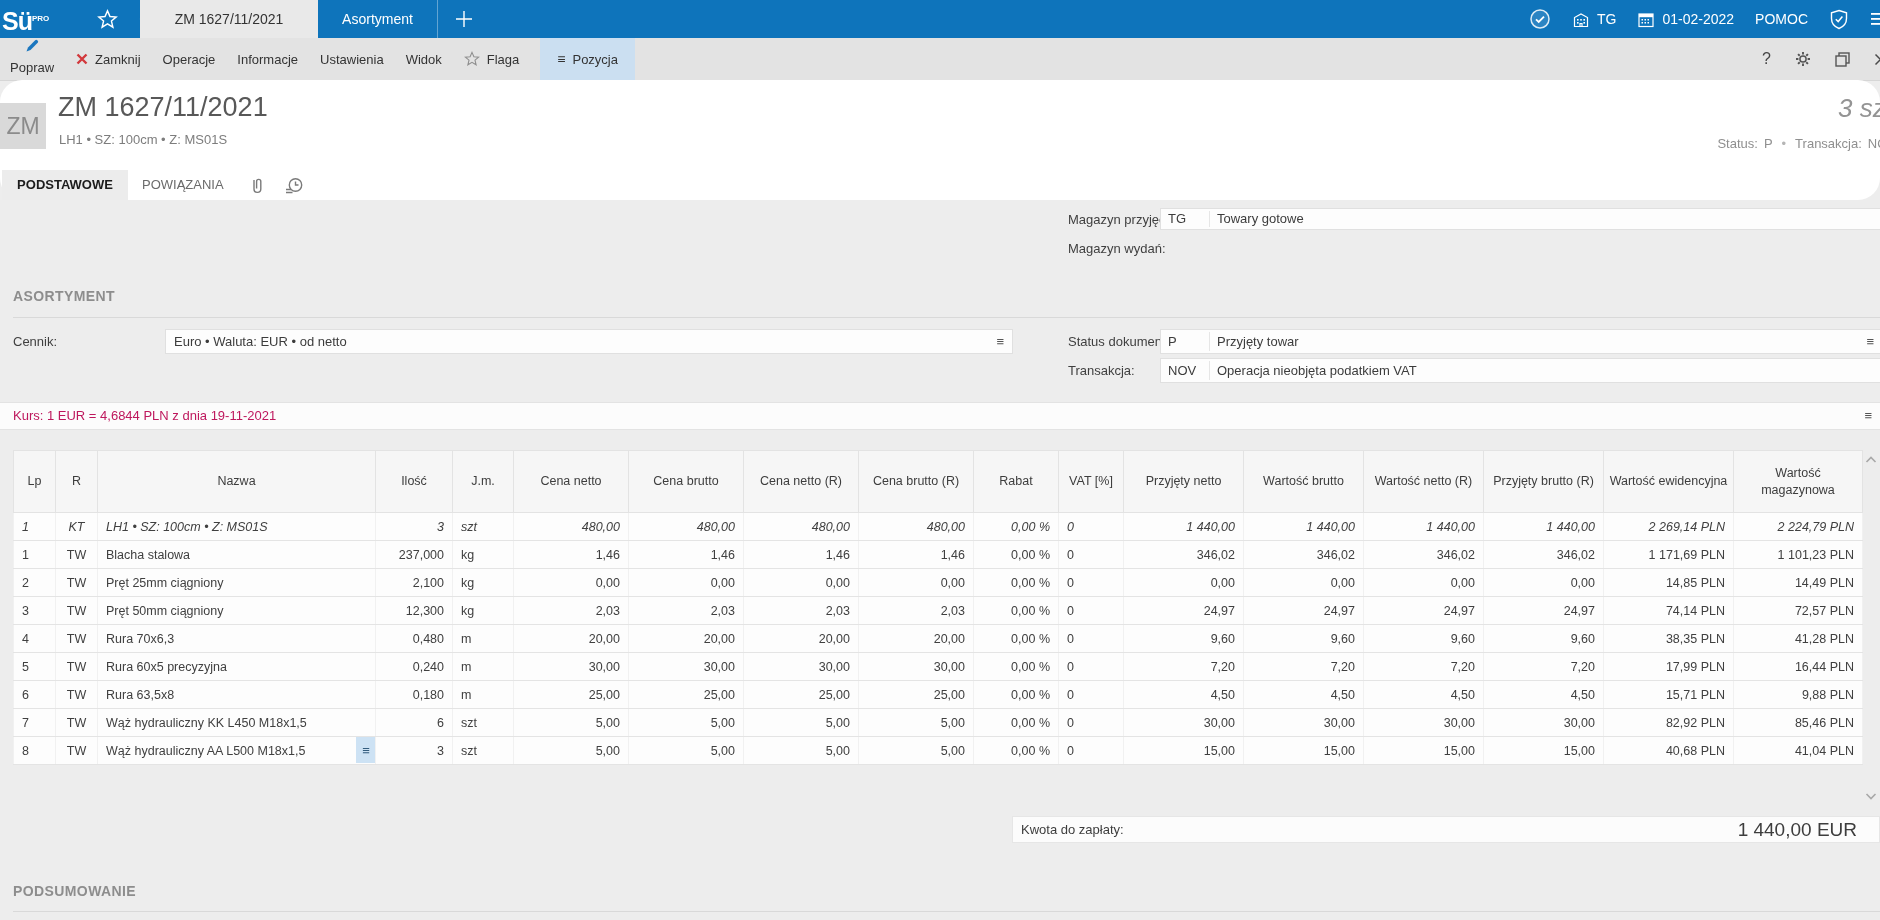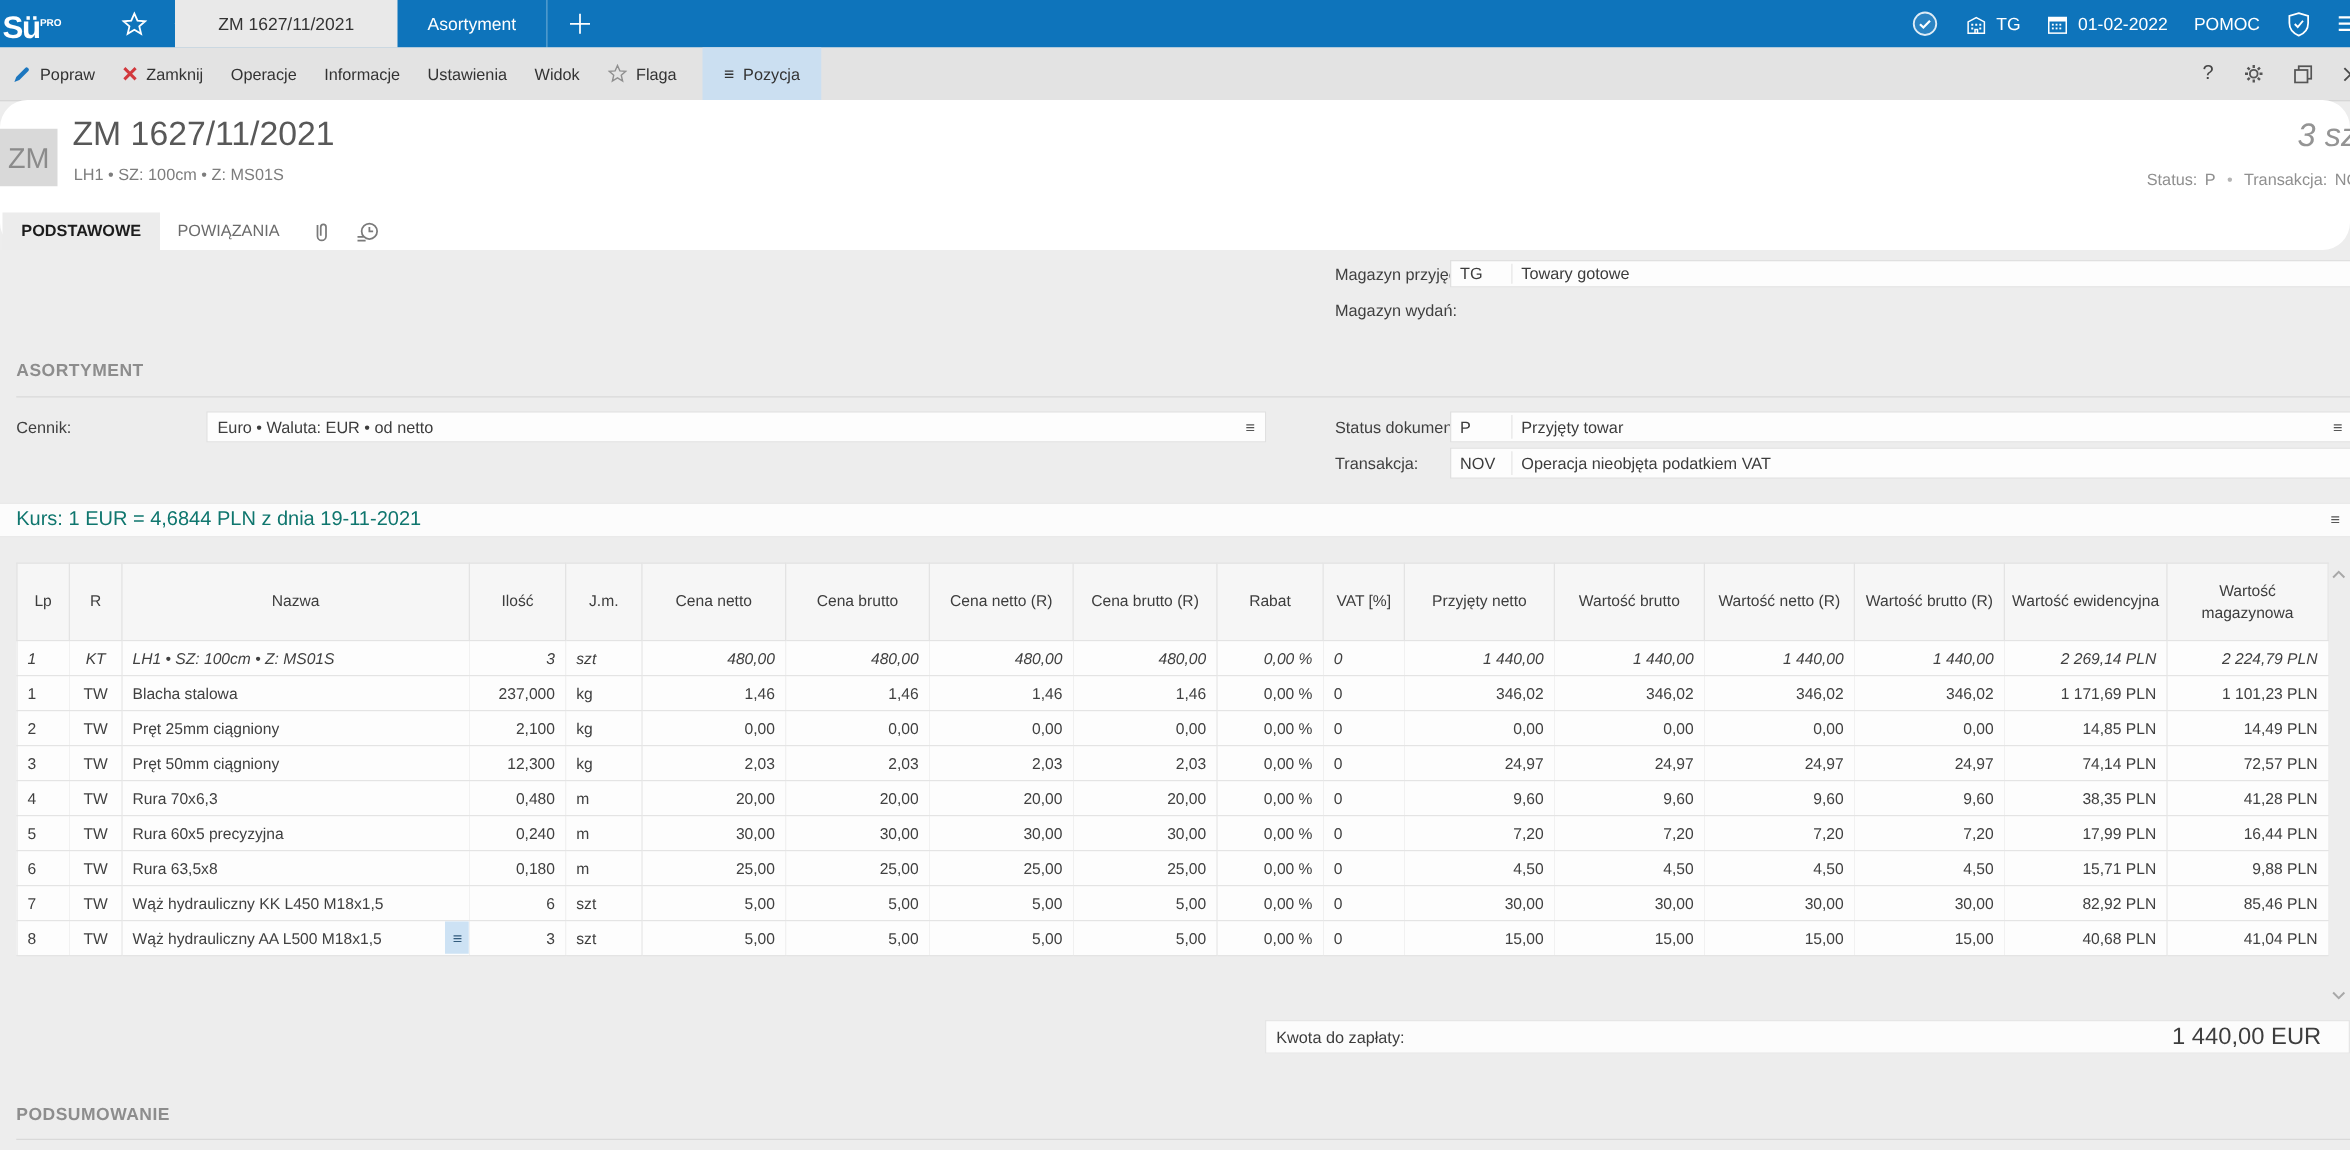--- a/index.html
+++ b/index.html
@@ -18,21 +18,21 @@
   .top-tab.active{left:140px;width:178px;background:#e9e9e9;color:#333;}
   .top-tab.inactive{left:318px;width:119px;color:#fff;border-right:1px solid rgba(255,255,255,.35);}
   .tab-plus{position:absolute;left:444px;top:0;width:40px;height:38px;display:flex;align-items:center;justify-content:center;cursor:pointer;}
   .topbar-right{position:absolute;right:-10px;top:0;height:38px;display:flex;align-items:center;gap:21px;font-size:14px;}
   .tr-item{display:flex;align-items:center;gap:7px;cursor:pointer;white-space:nowrap;}
 
   
   .toolbar{position:absolute;left:0;top:38px;width:1880px;height:42px;background:#e3e3e3;
     border-bottom:1px solid #d6d6d6;font-size:13px;color:#333;display:flex;align-items:center;}
   .tool-item{display:flex;align-items:center;gap:7px;padding:0 11px;height:42px;cursor:pointer;white-space:nowrap;}
-  .tool-item.first{padding-left:10px;}
+  .tool-item.first{padding-left:10px;flex-direction:column;}
   .tool-item.hl{background:#cbdff1;margin-left:10px;padding:0 17px;}
   .tool-item .tri{font-size:14px;color:#333;}
   .toolbar-right{position:absolute;right:-7px;top:0;height:42px;display:flex;align-items:center;gap:24px;}
   .toolbar-right .ic{cursor:pointer;display:flex;align-items:center;justify-content:center;}
   .help-q{font-size:16px;color:#454545;}
 
   
   .docband{position:absolute;left:0;top:80px;width:1880px;height:120px;background:#fff;border-radius:22px;}
   .doc-badge{position:absolute;left:0;top:23px;width:46px;height:46px;background:#d9d9d9;color:#8b8b8b;
     font-size:23px;display:flex;align-items:center;justify-content:center;}
@@ -56,21 +56,21 @@
   .fbox .div{position:absolute;left:48px;top:2px;bottom:2px;width:1px;background:#e6e6e6;}
   .fbox .nm{position:absolute;left:56px;top:0;line-height:20px;white-space:nowrap;}
   .fbox.h25 .code,.fbox.h25 .nm{line-height:23px;}
   .menu-glyph{font-size:13px;color:#555;cursor:pointer;}
 
   .section-h{position:absolute;font-size:14px;font-weight:bold;color:#8d8d8d;letter-spacing:.4px;}
   .rule{position:absolute;height:1px;background:#d9d9d9;}
 
   .kursbar{position:absolute;left:0;top:402px;width:1880px;height:28px;background:#fcfcfc;
     border-top:1px solid #e3e3e3;border-bottom:1px solid #e3e3e3;box-sizing:border-box;}
-  .kursbar .txt{position:absolute;left:13px;top:0;line-height:26px;font-size:16px;color:#0f766e;}
+  .kursbar .txt{position:absolute;left:13px;top:0;line-height:26px;font-size:13px;color:#be185d;}
   .kursbar .menu-glyph{position:absolute;right:8px;top:0;line-height:26px;}
 
   
   .gridwrap{position:absolute;left:13px;top:450px;width:1849px;}
   table.grid{border-collapse:collapse;table-layout:fixed;width:1849px;font-size:12.5px;color:#404040;}
   table.grid th{height:57px;background:#f6f6f6;border:1px solid #e3e3e3;font-weight:400;color:#3d3d3d;
     text-align:center;padding:2px 4px;line-height:1.35;cursor:pointer;}
   table.grid tr.group td{background:transparent;border:none;height:27px;padding:0 0 0 7px;color:#3a3a3a;}
   table.grid tr.item td{background:#fdfdfd;border-top:1px solid #ececec;border-bottom:1px solid #e4e4e4;
     border-right:1px solid #f1f1f1;height:27px;padding:0 8px;white-space:nowrap;overflow:hidden;position:relative;cursor:default;}
@@ -335,21 +335,21 @@
             <th>J.m.</th>
             <th>Cena netto</th>
             <th>Cena brutto</th>
             <th>Cena netto (R)</th>
             <th>Cena brutto (R)</th>
             <th>Rabat</th>
             <th>VAT [%]</th>
             <th>Przyjęty netto</th>
             <th>Wartość brutto</th>
             <th>Wartość netto (R)</th>
-            <th>Wartość brutto (R)</th>
+            <th>Przyjęty brutto (R)</th>
             <th>Wartość ewidencyjna</th>
             <th>Wartość magazynowa</th>
           </tr>
         </thead>
         <tbody>
           <tr class="item it">
             <td class="al">1</td>
             <td class="ac">KT</td>
             <td class="al">LH1 • SZ: 100cm • Z: MS01S</td>
             <td class="ar">3</td>

